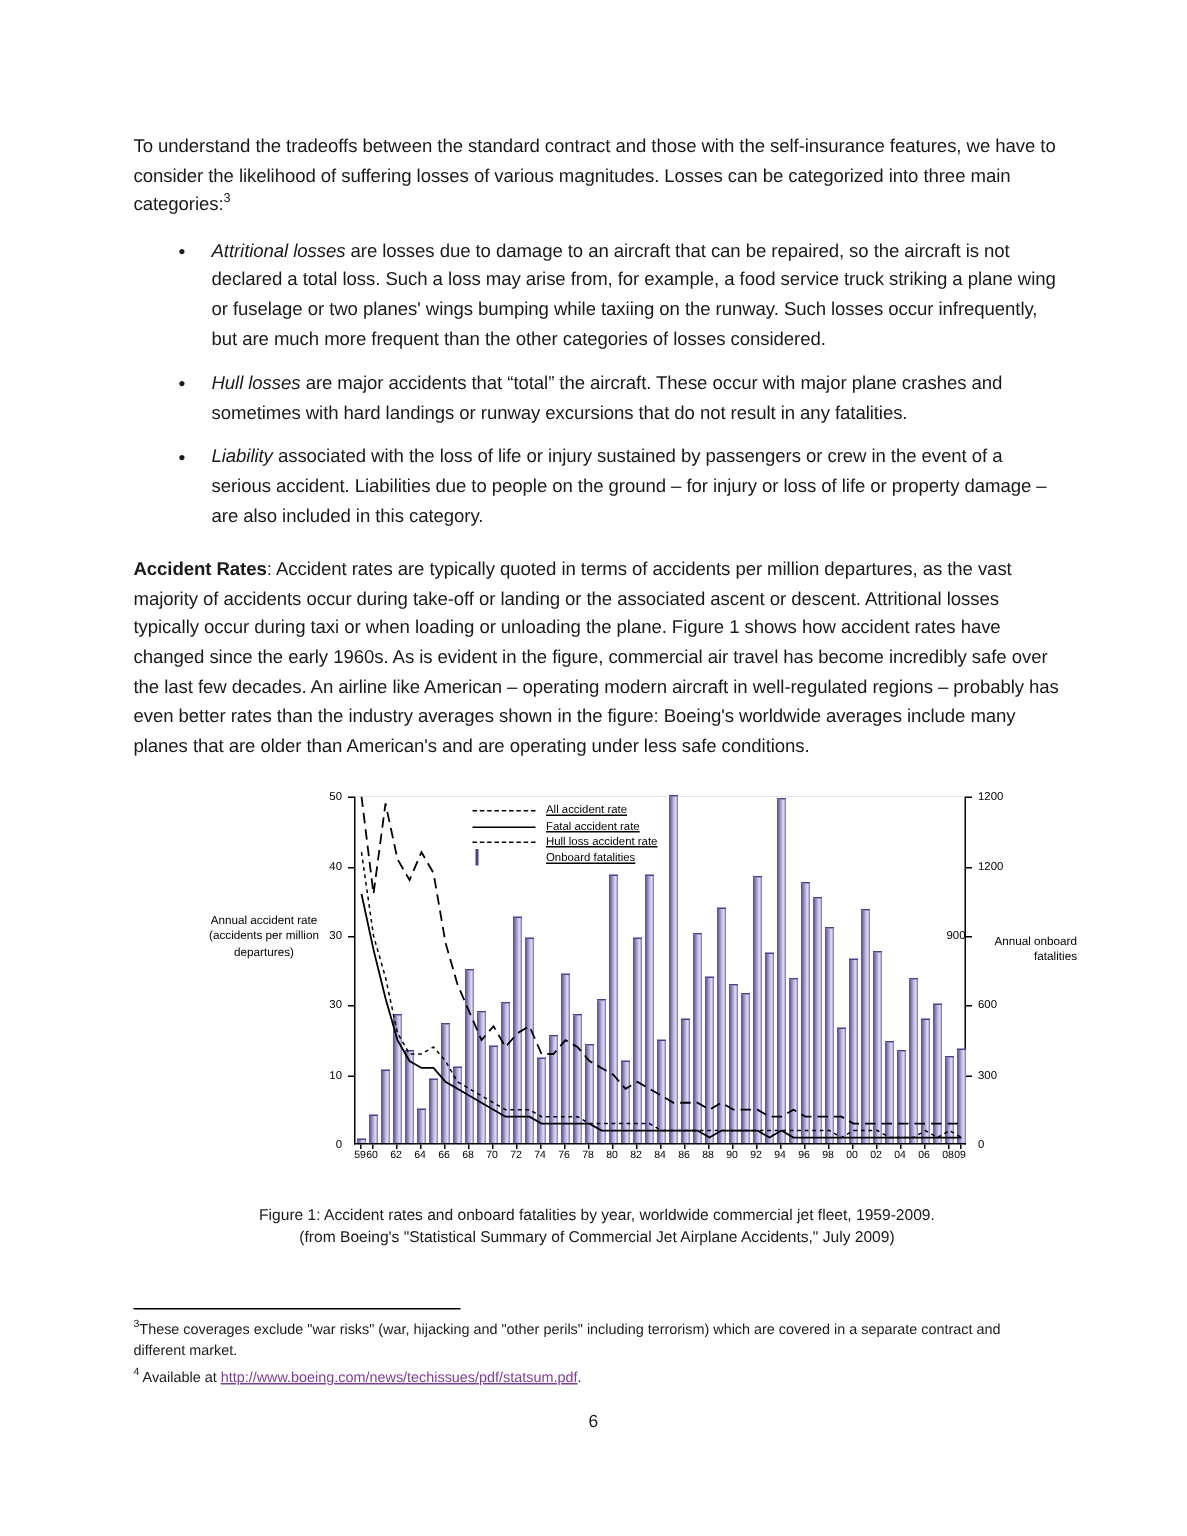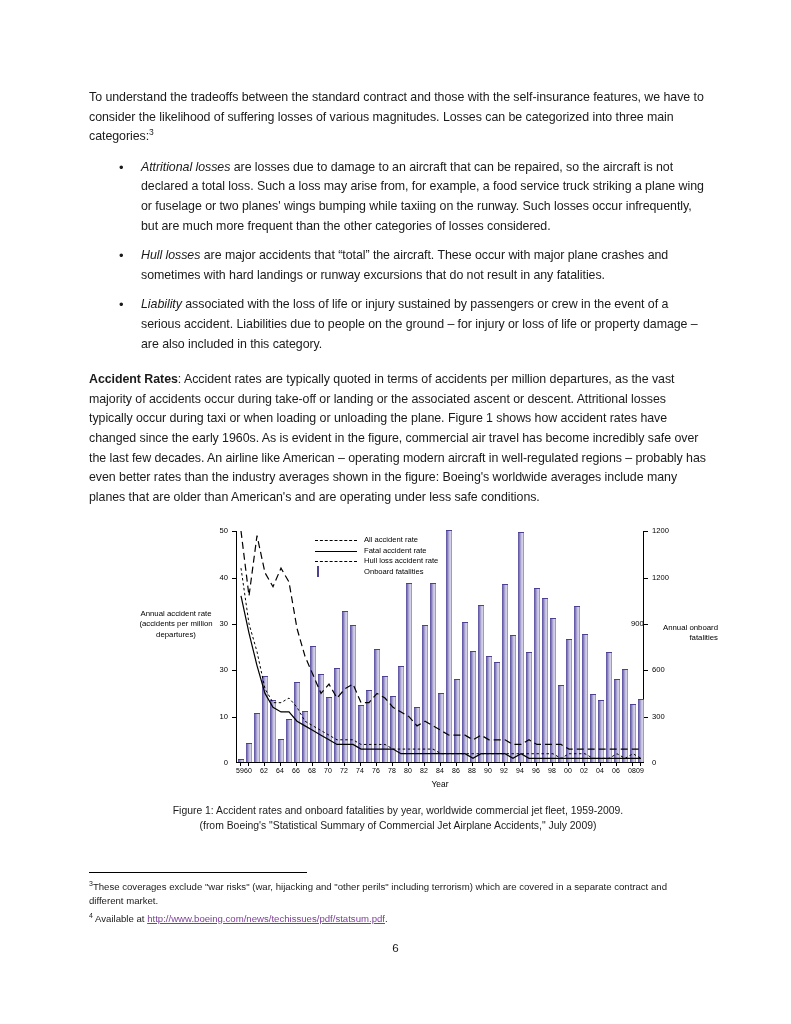--- a/index.html
+++ b/index.html
@@ -147,20 +147,21 @@
     font-size: 8.4px;
     color: #000;
   }
   .legend {
     position: absolute;
     left: 195px;
     top: 14px;
     font-size: 7.6px;
     line-height: 10.6px;
     color: #000;
+    text-decoration: underline;
   }
   .legend-row { display: flex; align-items: center; height: 10.6px; }
   .legend-key { width: 46px; height: 10.6px; position: relative; margin-right: 5px; }
   .legend-key .ln {
     position: absolute; left: 2px; right: 2px; top: 5px; height: 0;
   }
   .lk-dashdash { border-top: 1.2px dashed #000; }
   .lk-solid { border-top: 1.2px solid #000; }
   .legend-swatch {
     width: 17px; height: 7.5px;
@@ -370,21 +371,20 @@
           <div class="xtickmark" style="left: 466px; top: 242px;"></div>
           <div class="xtick-label" style="left: 472px; top: 246px;">04</div>
           <div class="xtickmark" style="left: 482px; top: 242px;"></div>
           <div class="xtick-label" style="left: 488px; top: 246px;">06</div>
           <div class="xtickmark" style="left: 498px; top: 242px;"></div>
           <div class="xtick-label" style="left: 504px; top: 246px;">08</div>
           <div class="xtickmark" style="left: 514px; top: 242px;"></div>
           <div class="xtick-label" style="left: 512px; top: 246px;">09</div>
           <div class="xtickmark" style="left: 522px; top: 242px;"></div>
         </div>
-      <div class="xaxis-title">Year</div>
 
       <div class="legend">
         <div class="legend-row">
           <span class="legend-key">
               <span class="ln lk-dashdash" style="border-top-style:dashed;border-top-width:1.3px"></span>
             </span>
           <span>All accident rate</span>
         </div>
         <div class="legend-row">
           <span class="legend-key">

